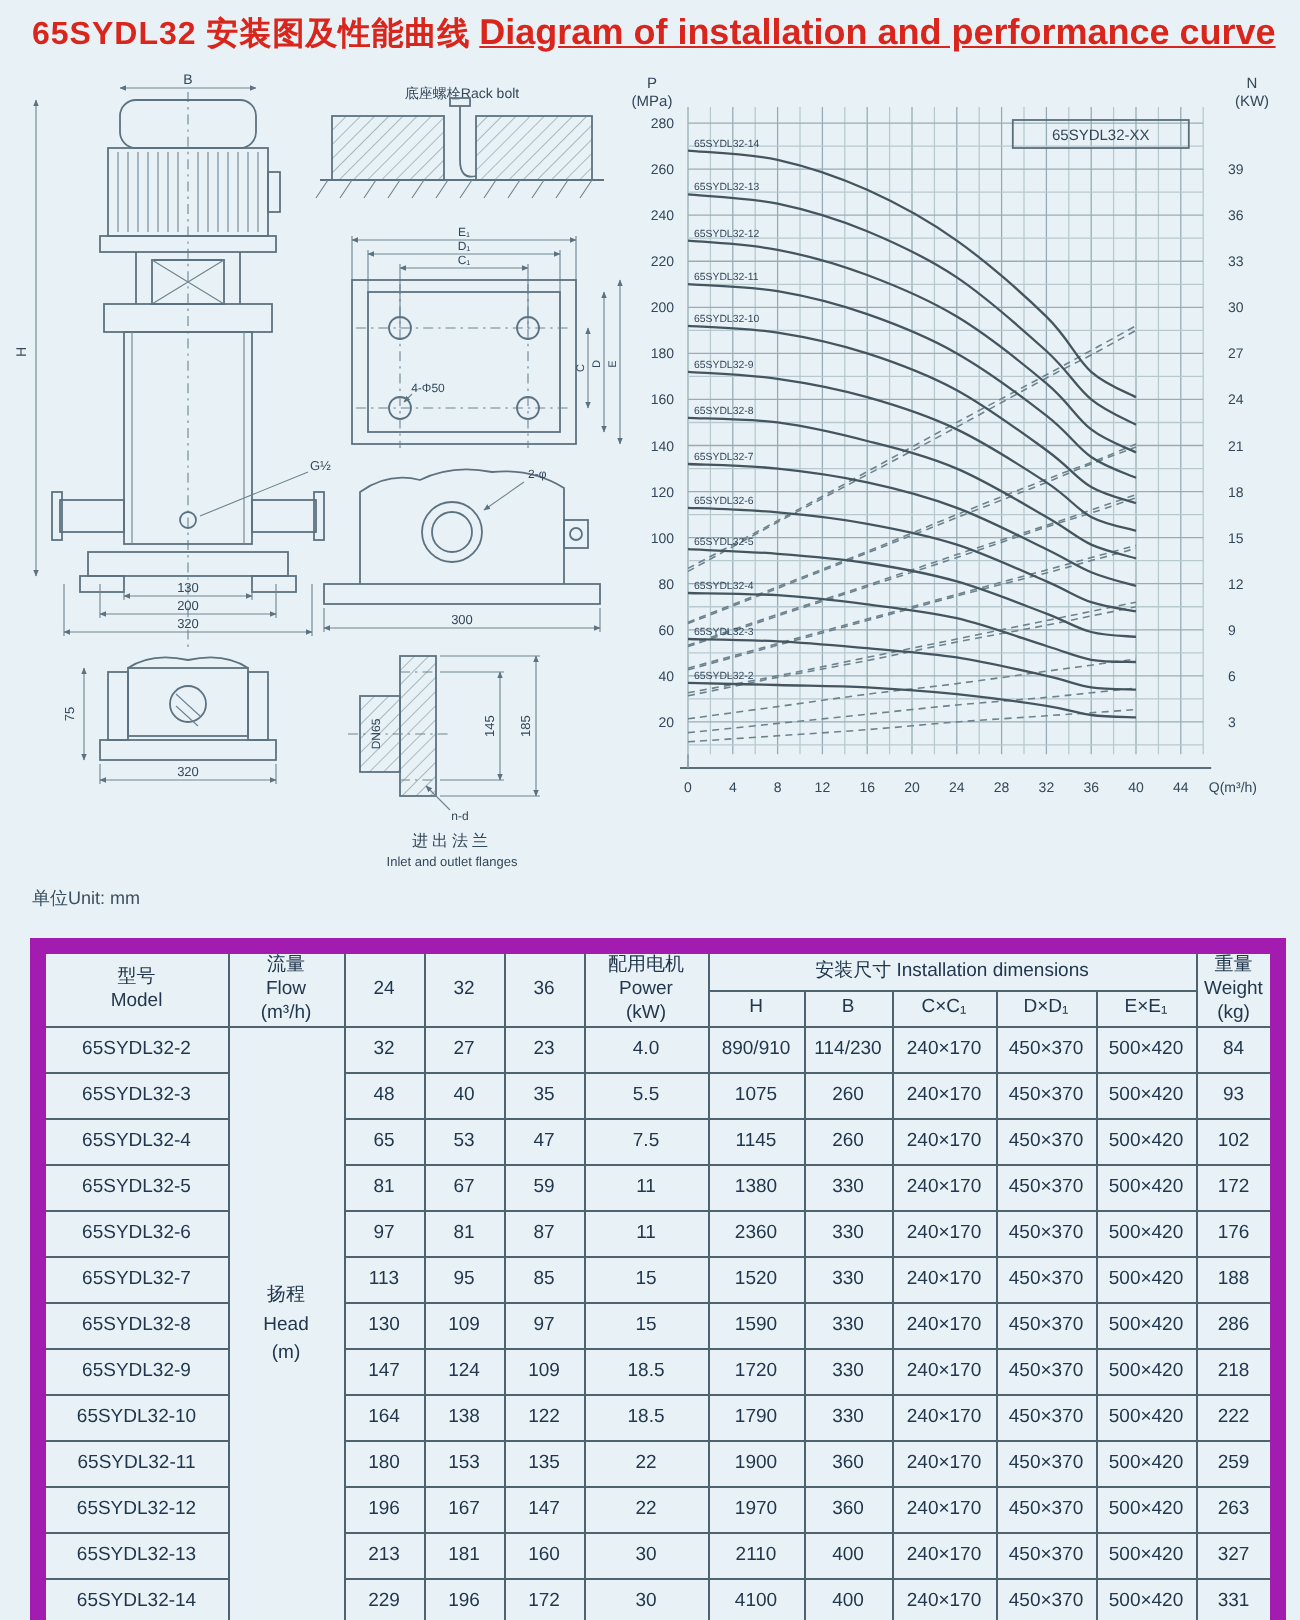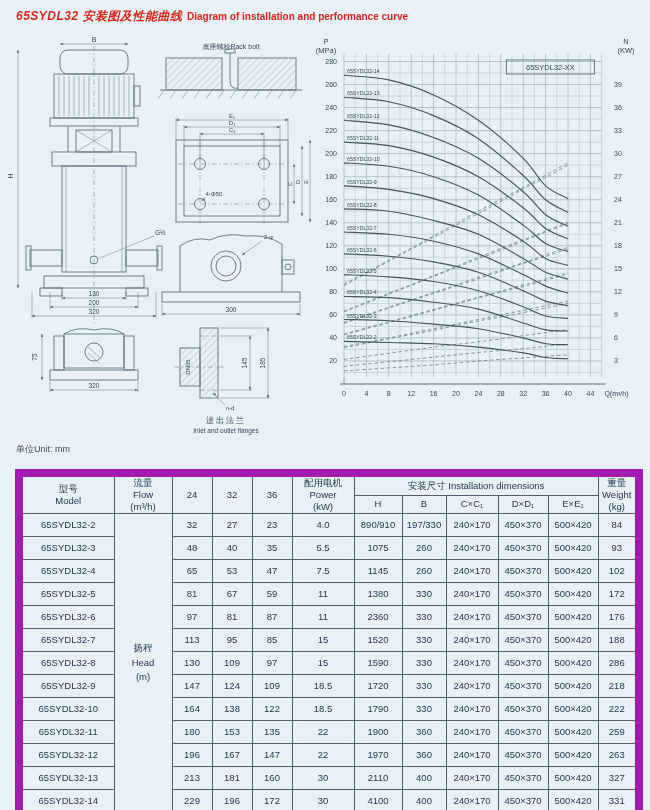--- a/index.html
+++ b/index.html
@@ -6,22 +6,22 @@
   body{
     width:650px;height:810px;overflow:hidden;position:relative;
     background:#e8f2f6;
     font-family:"Liberation Sans","DejaVu Sans",sans-serif;
     color:#22374d;
   }
   .page-title{
     position:absolute;top:6px;left:16px;white-space:nowrap;
     color:#d9251c;font-weight:bold;
   }
-  .page-title .zh{font-size:12px;letter-spacing:.5px;font-style:italic;}
-  .page-title .en{font-size:10px;}
+  .page-title .zh{font-size:16px;letter-spacing:.5px;}
+  .page-title .en{font-size:18px;text-decoration:underline;}
   .top-section{position:absolute;top:34px;left:0;width:650px;height:408px;}
   #drawings{position:absolute;left:4px;top:2px;}
   #perf-chart{position:absolute;left:306px;top:0;}
   .section2{
     position:absolute;top:443px;left:16px;width:620px;
     display:flex;align-items:baseline;justify-content:space-between;white-space:nowrap;
   }
   .section2 .t{color:#d9251c;font-weight:bold;}
   .section2 .zh{font-size:14px;}
   .section2 .en{font-size:12px;}
@@ -382,21 +382,21 @@
         <td rowspan="13" class="head-cell">
           <div>扬程</div>
           <div>Head</div>
           <div>(m)</div>
         </td>
         <td>32</td>
         <td>27</td>
         <td>23</td>
         <td>4.0</td>
         <td>890/910</td>
-        <td>197/330</td>
+        <td>114/230</td>
         <td>240×170</td>
         <td>450×370</td>
         <td>500×420</td>
         <td>84</td>
       </tr>
       <tr>
         <td class="model-cell">65SYDL32-3</td>
         <td>48</td>
         <td>40</td>
         <td>35</td>

